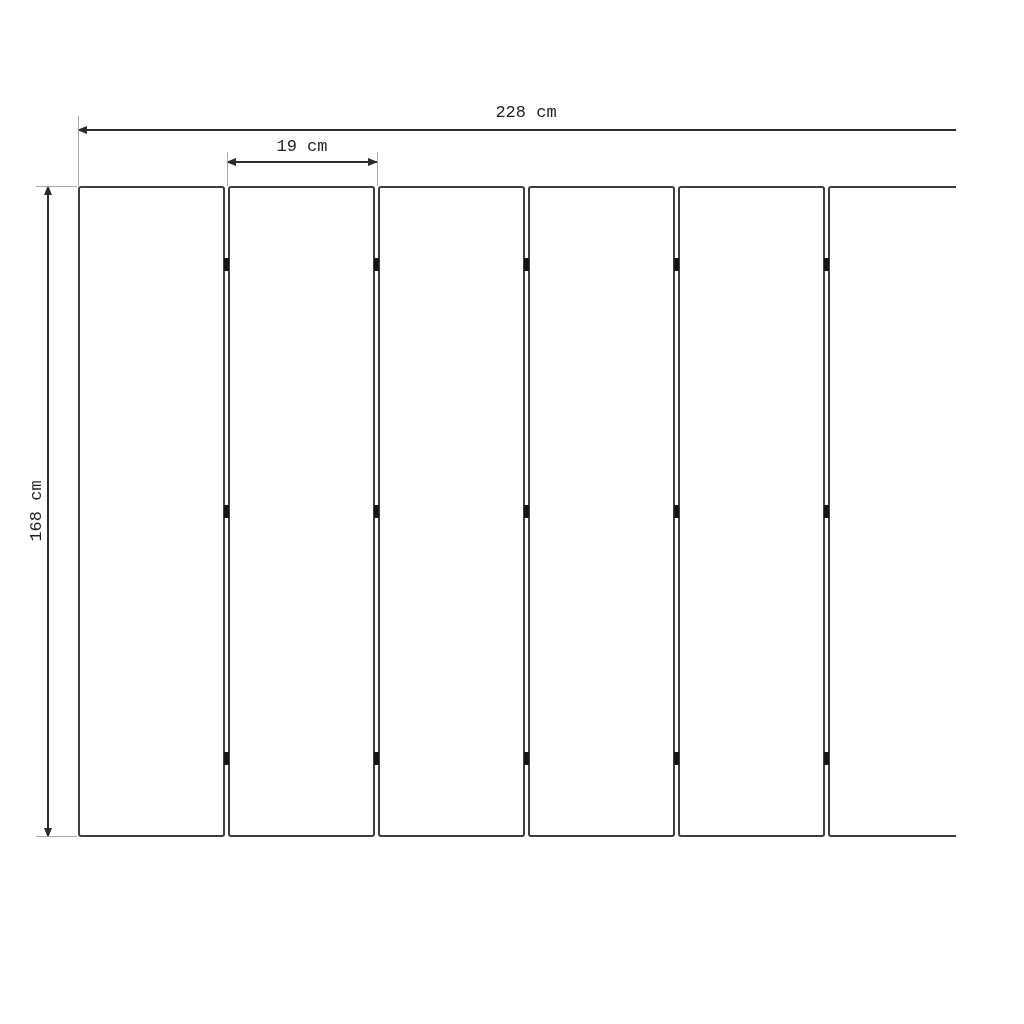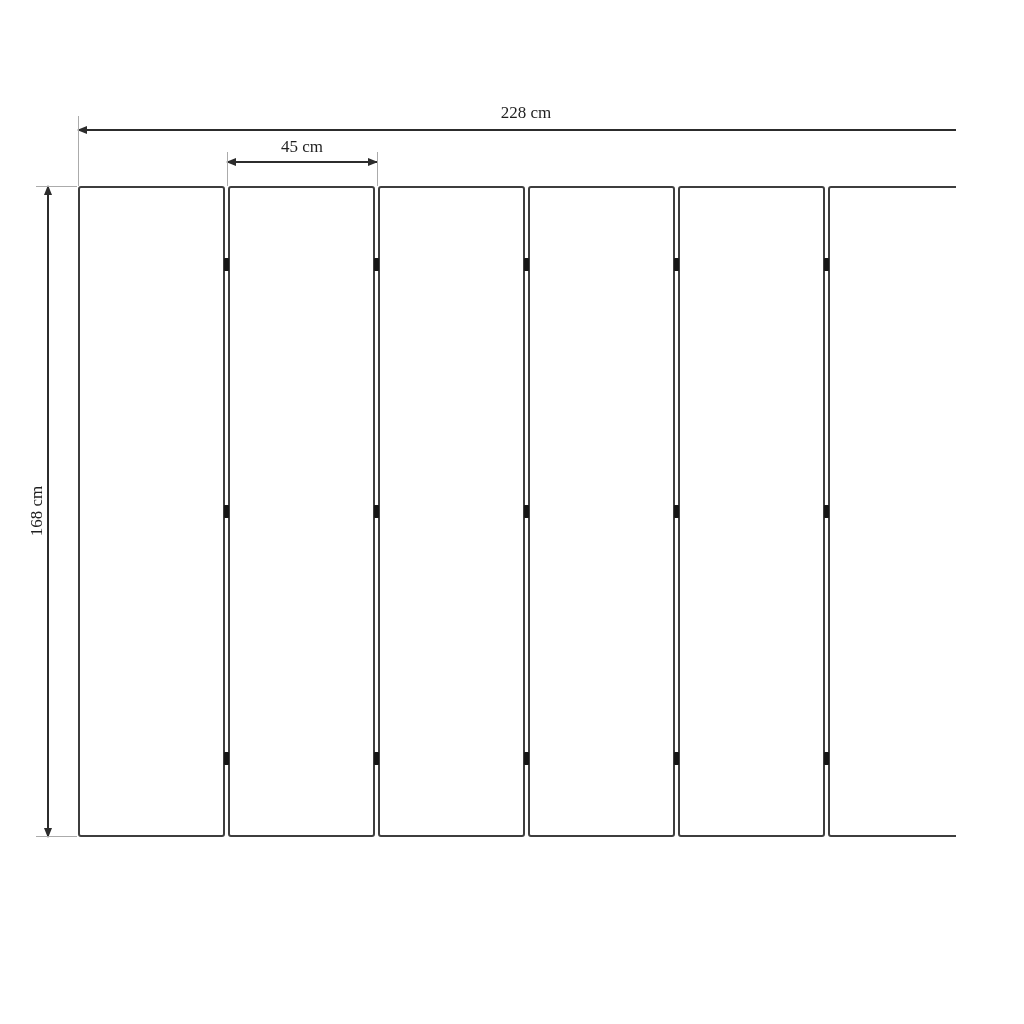--- a/index.html
+++ b/index.html
@@ -9,21 +9,21 @@
     --dim:#2c2c2c;
     --ext:#ababab;
     --hinge:#151515;
     --text:#1f1f1f;
   }
   html,body{margin:0;padding:0;background:var(--bg);}
   .canvas{
     position:relative;
     width:956px;height:1024px;
     background:var(--bg);
-    font-family:Liberation Serif, serif;
+    font-family:Liberation Mono, monospace;
     color:var(--text);
     overflow:hidden;
   }
   
   .panel-row{
     position:absolute;
     left:78px;top:186px;
     width:897px;height:651px;
     display:flex;
     gap:3px;
@@ -94,21 +94,21 @@
 <body>
 
 <div class="canvas">
 
   <span class="dim-label" style="left:526px;top:112px;">228 cm</span>
   <div class="dim-line-h" style="left:78px;top:129px;width:897px;">
     <span class="arrow arrow-left"></span>
     <span class="arrow arrow-right"></span>
   </div>
 
-  <span class="dim-label" style="left:302px;top:146px;">45 cm</span>
+  <span class="dim-label" style="left:302px;top:146px;">19 cm</span>
   <div class="dim-line-h" style="left:227px;top:161px;width:150px;">
     <span class="arrow arrow-left"></span>
     <span class="arrow arrow-right"></span>
   </div>
 
   <span class="dim-label rotated" style="left:36px;top:511px;">168 cm</span>
   <div class="dim-line-v" style="left:47px;top:186px;height:651px;">
     <span class="arrow arrow-up"></span>
     <span class="arrow arrow-down"></span>
   </div>

